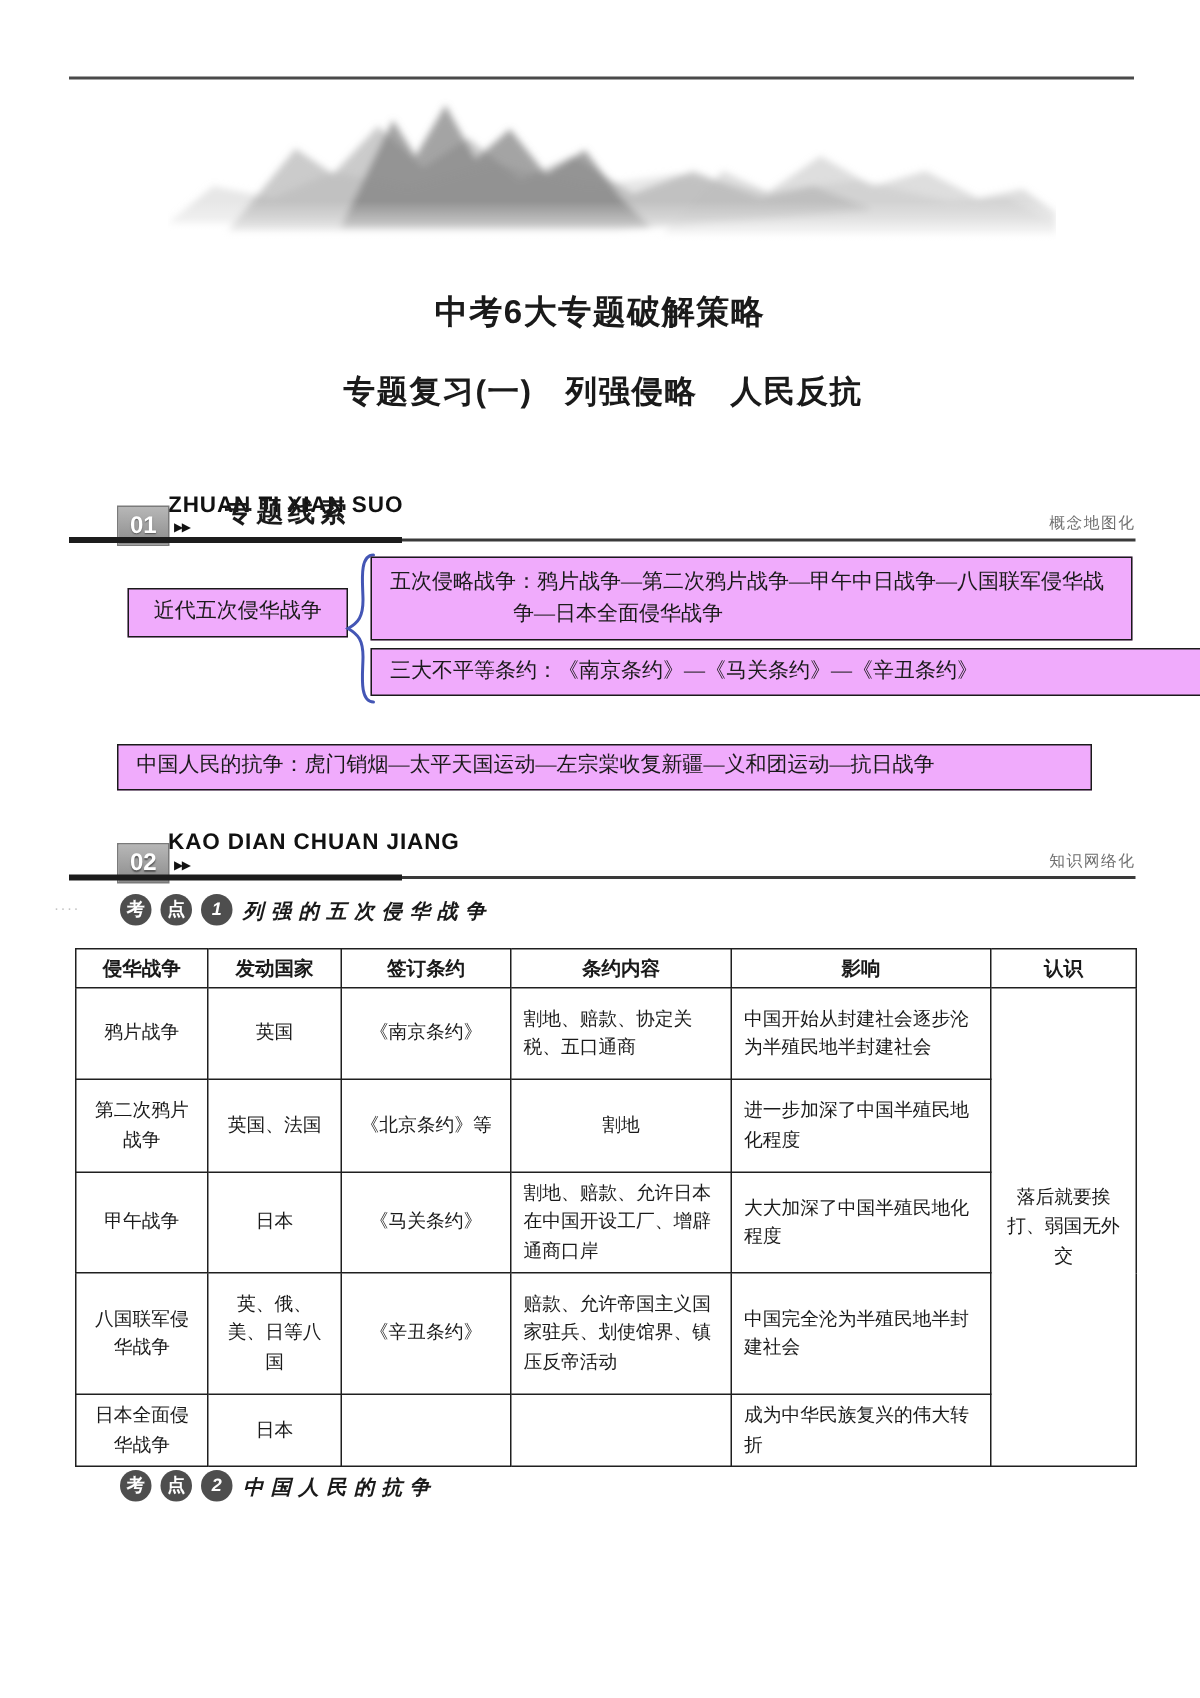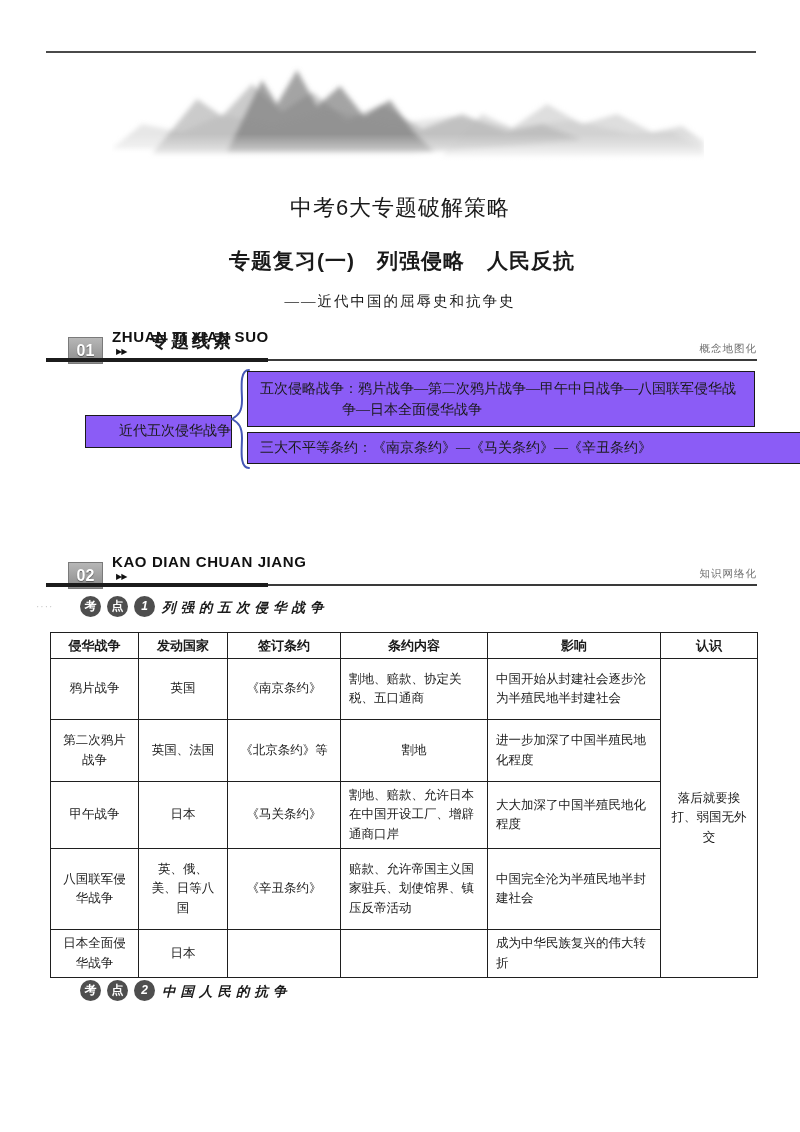--- a/index.html
+++ b/index.html
@@ -8,43 +8,43 @@
   .abs{position:absolute;}
 
   
   .top-rule{left:46px;top:51px;width:710px;height:2px;background:#4a4a4a;}
 
   
   .art{left:112px;top:54px;width:592px;height:114px;}
 
   
   .main-title{left:0;top:193px;width:800px;text-align:center;
-    font-family:"Liberation Sans","DejaVu Sans",sans-serif;font-weight:400;font-size:22px;letter-spacing:1px;}
+    font-family:"Liberation Sans","DejaVu Sans",sans-serif;font-weight:700;font-size:22px;letter-spacing:1px;}
   .sub-title{left:2px;top:247px;width:800px;text-align:center;
     font-family:"Liberation Sans","DejaVu Sans",sans-serif;font-weight:700;font-size:21px;letter-spacing:1px;}
   .sub-sub{left:0;top:292px;width:800px;text-align:center;font-size:14.5px;letter-spacing:2px;}
 
   
   .sec{left:0;top:0;width:800px;height:38px;}
-  .sec-badge{position:absolute;left:68px;top:11px;width:33px;height:25px;
+  .sec-badge{position:absolute;left:78px;top:11px;width:33px;height:25px;
     background:linear-gradient(180deg,#b7b7b7,#8c8c8c);border:1px solid #7a7a7a;color:#fff;
     font-family:"Liberation Sans","DejaVu Sans",sans-serif;font-weight:700;font-size:16px;
     line-height:25px;text-align:center;text-shadow:0 1px 1px #555;}
   .sec-pinyin{position:absolute;left:112px;top:2px;
     font-family:"Liberation Sans","DejaVu Sans",sans-serif;font-weight:700;font-size:15px;letter-spacing:.6px;color:#111;}
   .sec-arrows{position:absolute;left:116px;top:21px;font-size:8px;letter-spacing:-1px;color:#111;}
   .sec-title{position:absolute;left:150px;top:3px;
     font-family:Liberation Mono, monospace;font-weight:800;font-size:18px;letter-spacing:3px;}
   .sec-thick{position:absolute;left:46px;top:32px;width:222px;height:4px;background:#1c1c1c;}
   .sec-thin{position:absolute;left:268px;top:33px;width:489px;height:2px;background:#3a3a3a;}
   .sec-right{position:absolute;right:43px;top:16px;font-size:10.5px;letter-spacing:1px;color:#6f6f6f;}
 
   
-  .dbox{border:1.5px solid #1a1a1a;box-sizing:border-box;font-size:14px;background:#8b5cf6;}
-  .box-left{left:85px;top:415px;width:147px;height:33px;line-height:30px;text-align:right;}
+  .dbox{border:1.5px solid #1a1a1a;box-sizing:border-box;font-size:14px;background:#f0abfc;}
+  .box-left{left:85px;top:392px;width:147px;height:33px;line-height:30px;text-align:center;}
   .brace{left:227px;top:368px;width:26px;height:102px;color:#4456b5;}
   .box-wars{left:247px;top:371px;width:508px;height:56px;line-height:21px;
     padding:6px 12px 6px 94px;text-indent:-82px;word-break:break-all;}
   .box-treaties{left:247px;top:432px;width:554px;height:32px;line-height:29px;padding-left:12px;}
   .box-resist{left:78px;top:496px;width:650px;height:31px;line-height:28px;padding-left:12px;}
 
   
   .kd{left:0;top:0;width:800px;height:24px;}
   .kd-dots{position:absolute;left:36px;top:5px;color:#c4c4c4;font-size:10px;letter-spacing:1px;}
   .kd-circles{position:absolute;left:80px;top:0;}
@@ -90,40 +90,40 @@
         <path d="M40,100 L85,45 110,62 140,30 170,58 200,38 235,66 270,50 310,75 350,60 395,78 430,70 470,86 300,100 Z" fill="#a9a9a9" opacity="0.6"></path>
         <path d="M115,98 L150,26 165,50 185,16 205,52 228,32 252,62 278,46 302,78 322,98 Z" fill="#7d7d7d" opacity="0.7"></path>
         <path d="M330,102 L370,60 400,74 435,50 470,70 505,60 540,78 570,72 592,88 592,102 Z" fill="#bdbdbd" opacity="0.5"></path>
       </g>
       <rect x="0" y="80" width="592" height="34" fill="url(#fade)"></rect>
     </svg>
   </div>
 
   <div class="abs main-title">中考6大专题破解策略</div>
   <div class="abs sub-title">专题复习(一)　列强侵略　人民反抗</div>
-  <div class="abs sub-sub">——近代中国的屈辱史和抗争史</div>
 
   <div class="abs sec" style="top:326px">
     <span class="sec-pinyin">ZHUAN TI XIAN SUO</span>
     <span class="sec-badge">01</span>
     <span class="sec-arrows">▶▶</span>
     <span class="sec-title">专题线索</span>
     <span class="sec-thick"></span>
     <span class="sec-thin"></span>
     <span class="sec-right">概念地图化</span>
   </div>
 
   <div class="abs dbox box-left">近代五次侵华战争</div>
   <div class="abs brace">
     <svg width="26" height="102" viewBox="0 0 26 102">
       <path d="M22,2 C12,2 15,22 15,32 C15,43 12,47 5,51 C12,55 15,59 15,70 C15,80 12,100 22,100" fill="none" stroke="currentColor" stroke-width="2" stroke-linecap="round"></path>
     </svg>
   </div>
   <div class="abs dbox box-wars">五次侵略战争：鸦片战争—第二次鸦片战争—甲午中日战争—八国联军侵华战争—日本全面侵华战争</div>
   <div class="abs dbox box-treaties">三大不平等条约：《南京条约》—《马关条约》—《辛丑条约》</div>
+  <div class="abs dbox box-resist">中国人民的抗争：虎门销烟—太平天国运动—左宗棠收复新疆—义和团运动—抗日战争</div>
 
   <div class="abs sec" style="top:551px">
     <span class="sec-pinyin">KAO DIAN CHUAN JIANG</span>
     <span class="sec-badge">02</span>
     <span class="sec-arrows">▶▶</span>
     <span class="sec-thick"></span>
     <span class="sec-thin"></span>
     <span class="sec-right">知识网络化</span>
   </div>
 

